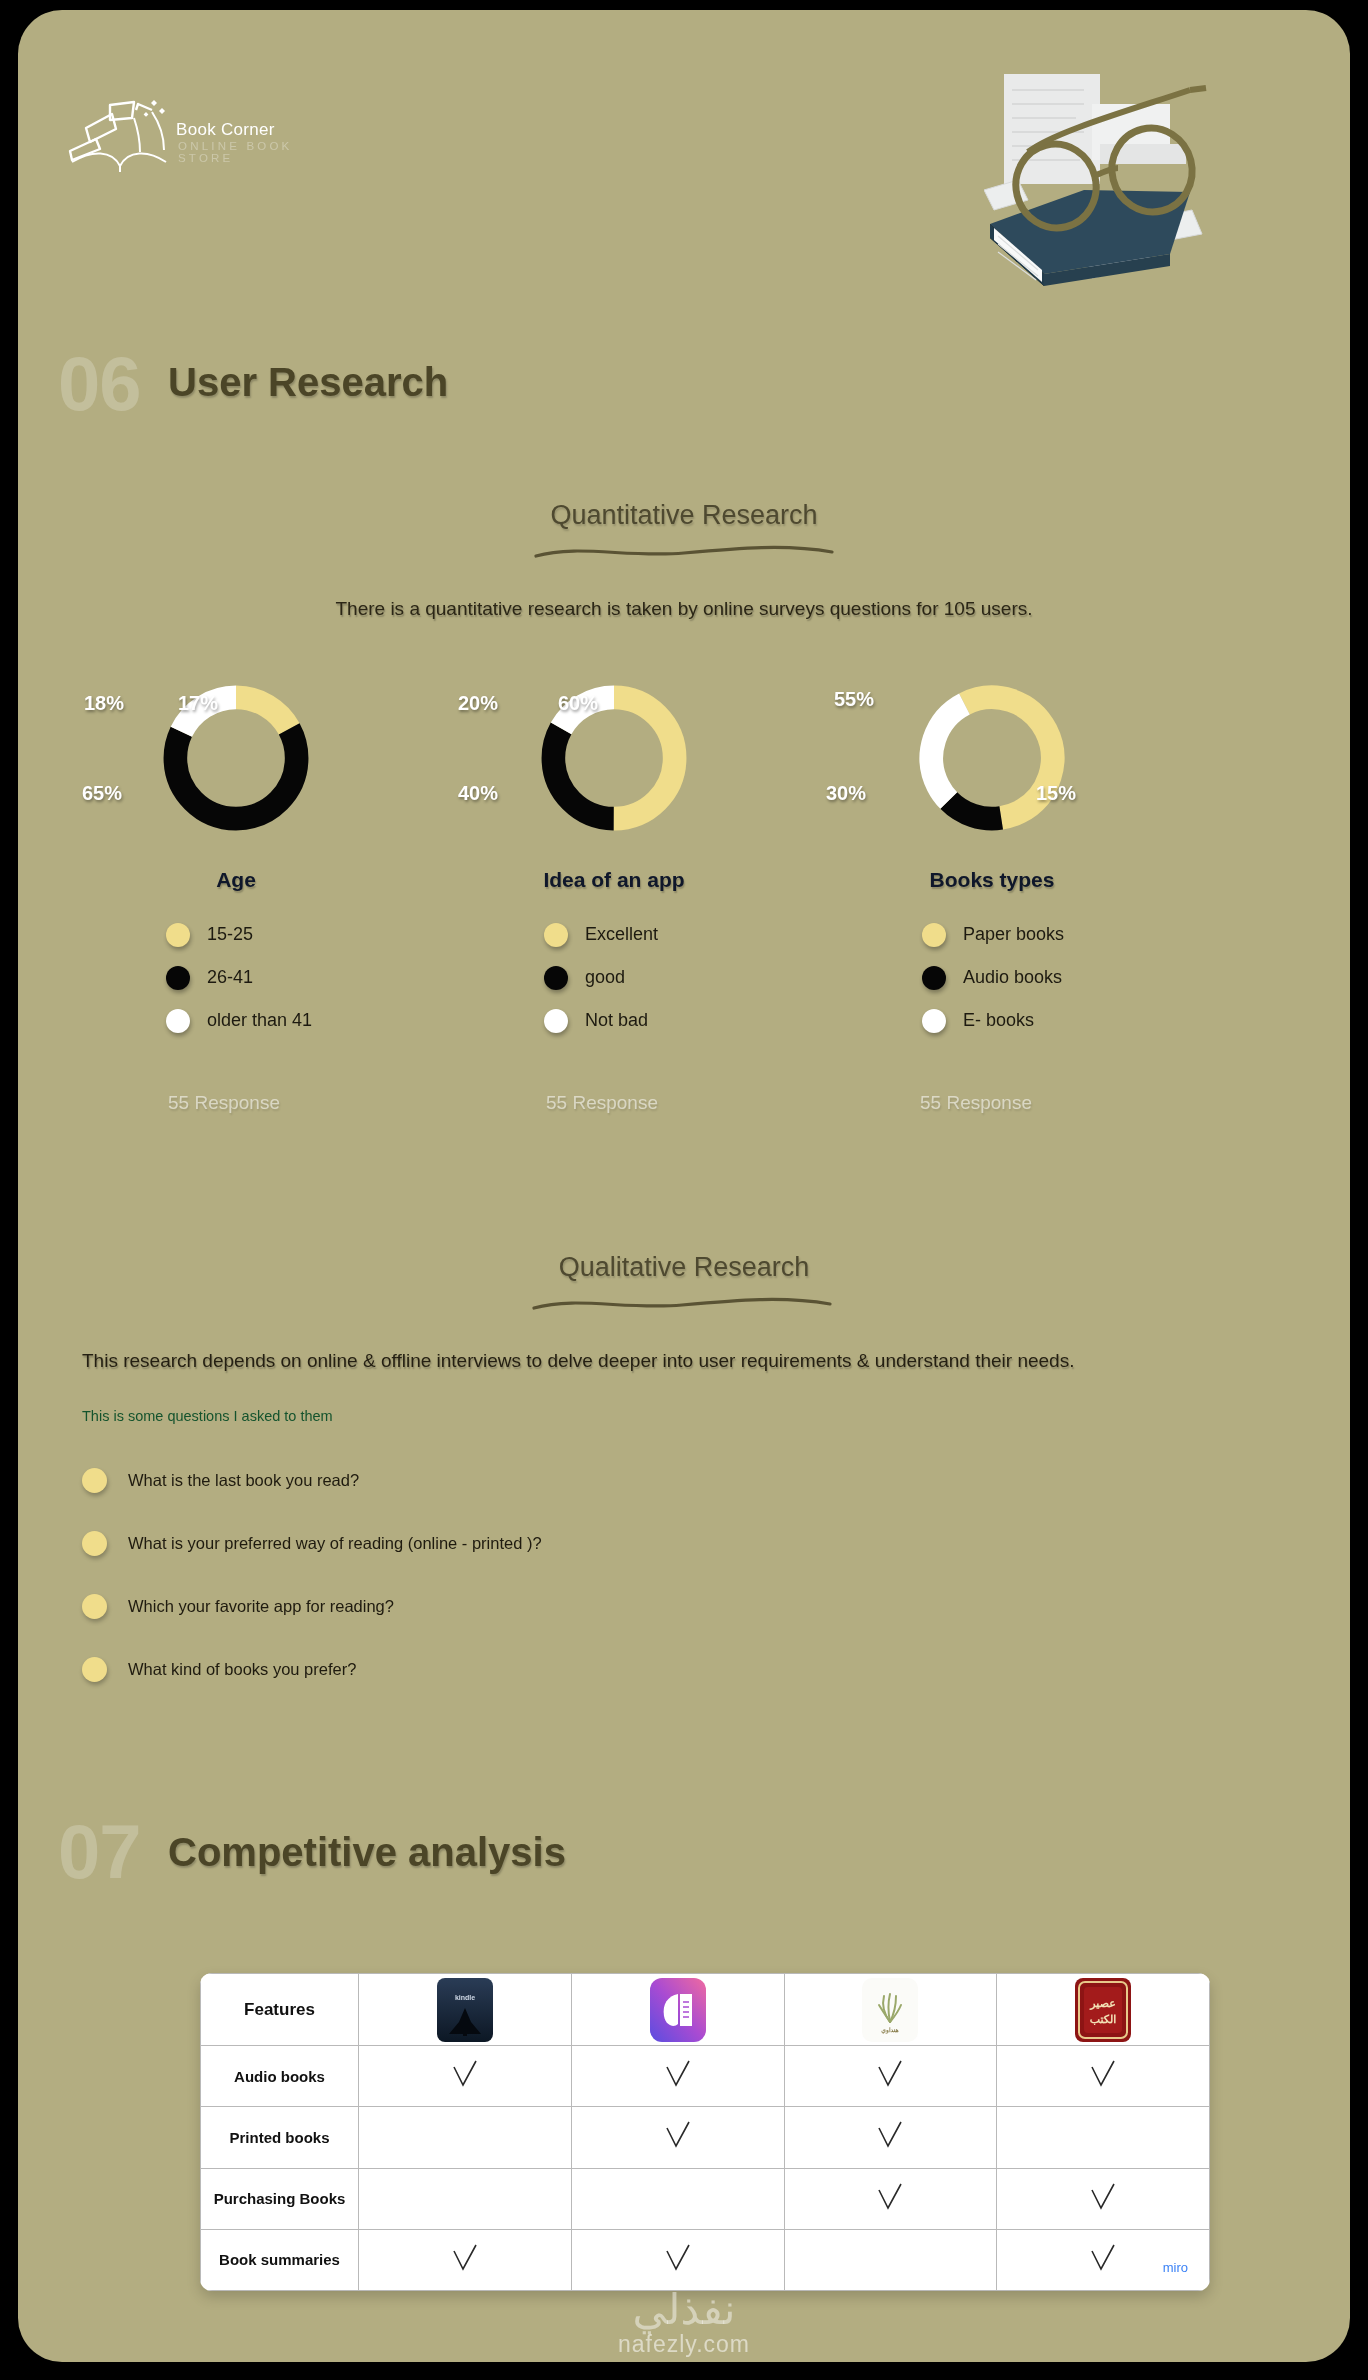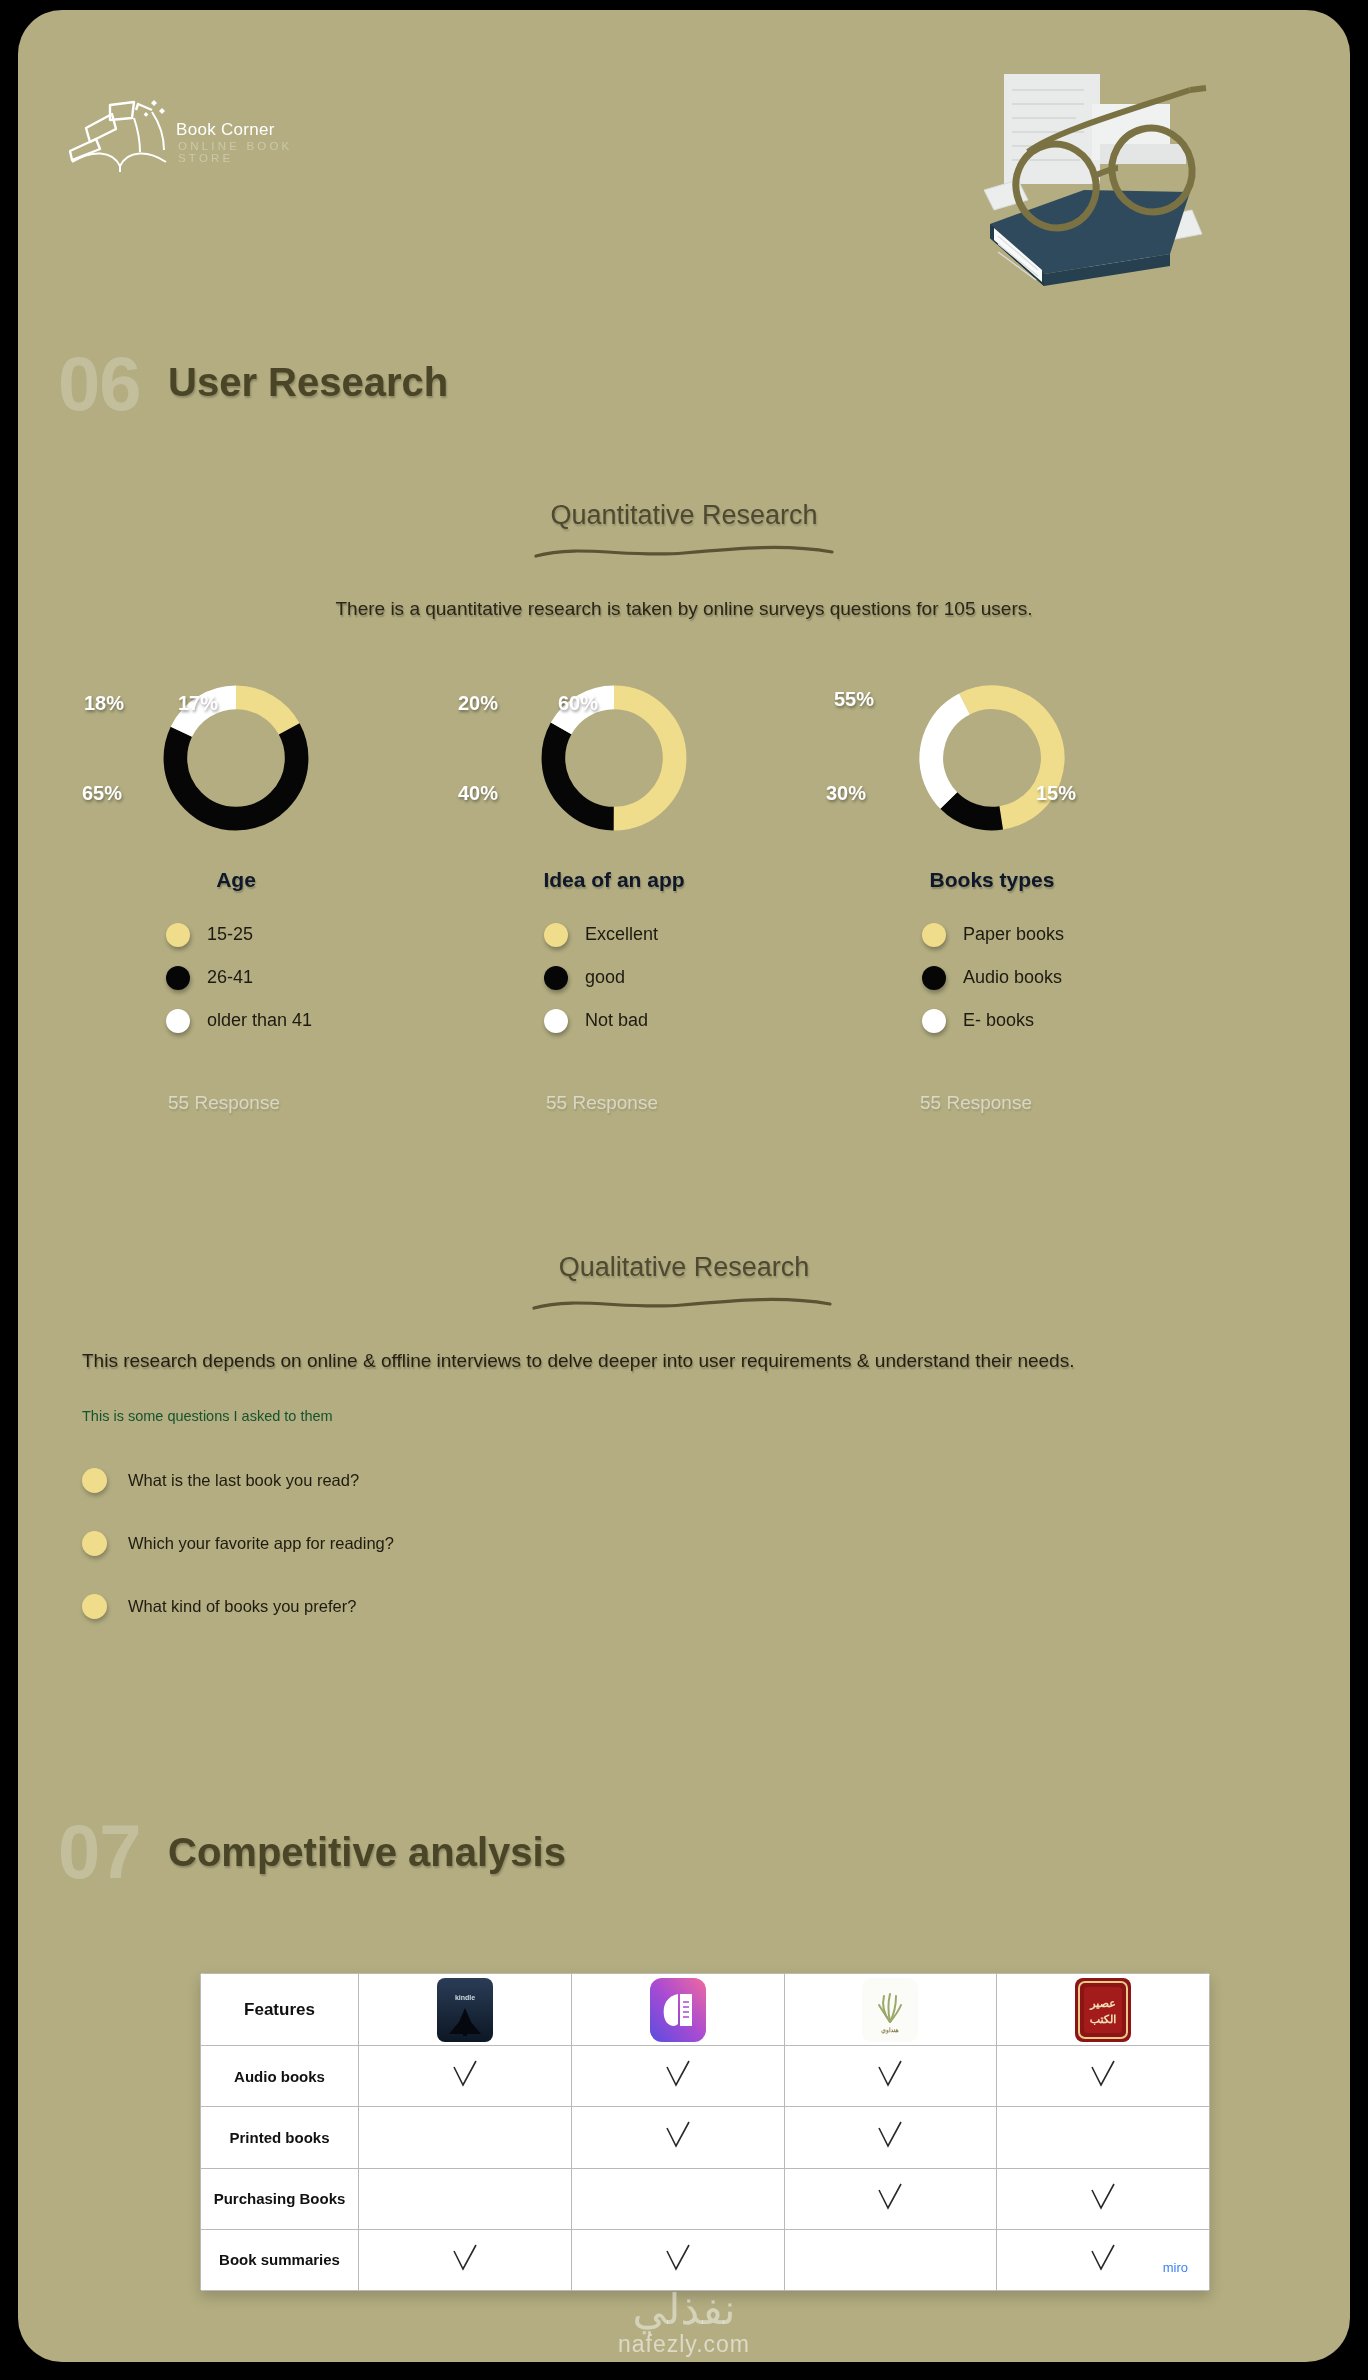--- a/index.html
+++ b/index.html
@@ -113,21 +113,21 @@
     width: 25px; height: 25px; border-radius: 50%;
     background: #f0dd8b; box-shadow: 1px 3px 4px rgba(0,0,0,.25);
     flex: 0 0 auto;
   }
   .q-text { margin-left: 21px; font-size: 16.5px; color: #1f1b0f; }
 
   
   .table-wrap {
     position: absolute; left: 182px; top: 1963px;
     width: 1010px; height: 318px;
-    background: #ffffff; border-radius: 4px;
+    background: #ffffff; border-radius: 12px;
     box-shadow: 0 6px 14px rgba(0,0,0,.18);
     overflow: hidden;
   }
   table { width: 100%; height: 100%; border-collapse: collapse; }
   td, th { border: 1px solid #b9b9b9; padding: 0; text-align: center; vertical-align: middle; }
   .feat-cell {
     width: 158px; font-size: 15px; font-weight: bold; color: #111;
     font-family: "Liberation Sans", sans-serif;
   }
   thead th { height: 72px; background: #fff; }
@@ -331,20 +331,24 @@
     <path d="M516 16 C558 4 608 18 664 13 C720 8 766 4 812 12" fill="none" stroke="#5a5334" stroke-width="3.2" stroke-linecap="round"></path>
   </svg>
 
   <div class="qual-desc">This research depends on online &amp; offline interviews to delve deeper into user requirements &amp; understand their needs.</div>
   <div class="qual-note">This is some questions I asked to them</div>
 
   <div class="q-list">
     <div class="q-row">
       <span class="q-dot"></span>
       <span class="q-text">What is the last book you read?</span>
+    </div>
+    <div class="q-row">
+      <span class="q-dot"></span>
+      <span class="q-text">What is your preferred way of reading  (online - printed )?</span>
     </div>
     <div class="q-row">
       <span class="q-dot"></span>
       <span class="q-text">Which your favorite app for reading?</span>
     </div>
     <div class="q-row">
       <span class="q-dot"></span>
       <span class="q-text">What kind of books you prefer?</span>
     </div>
   </div>

